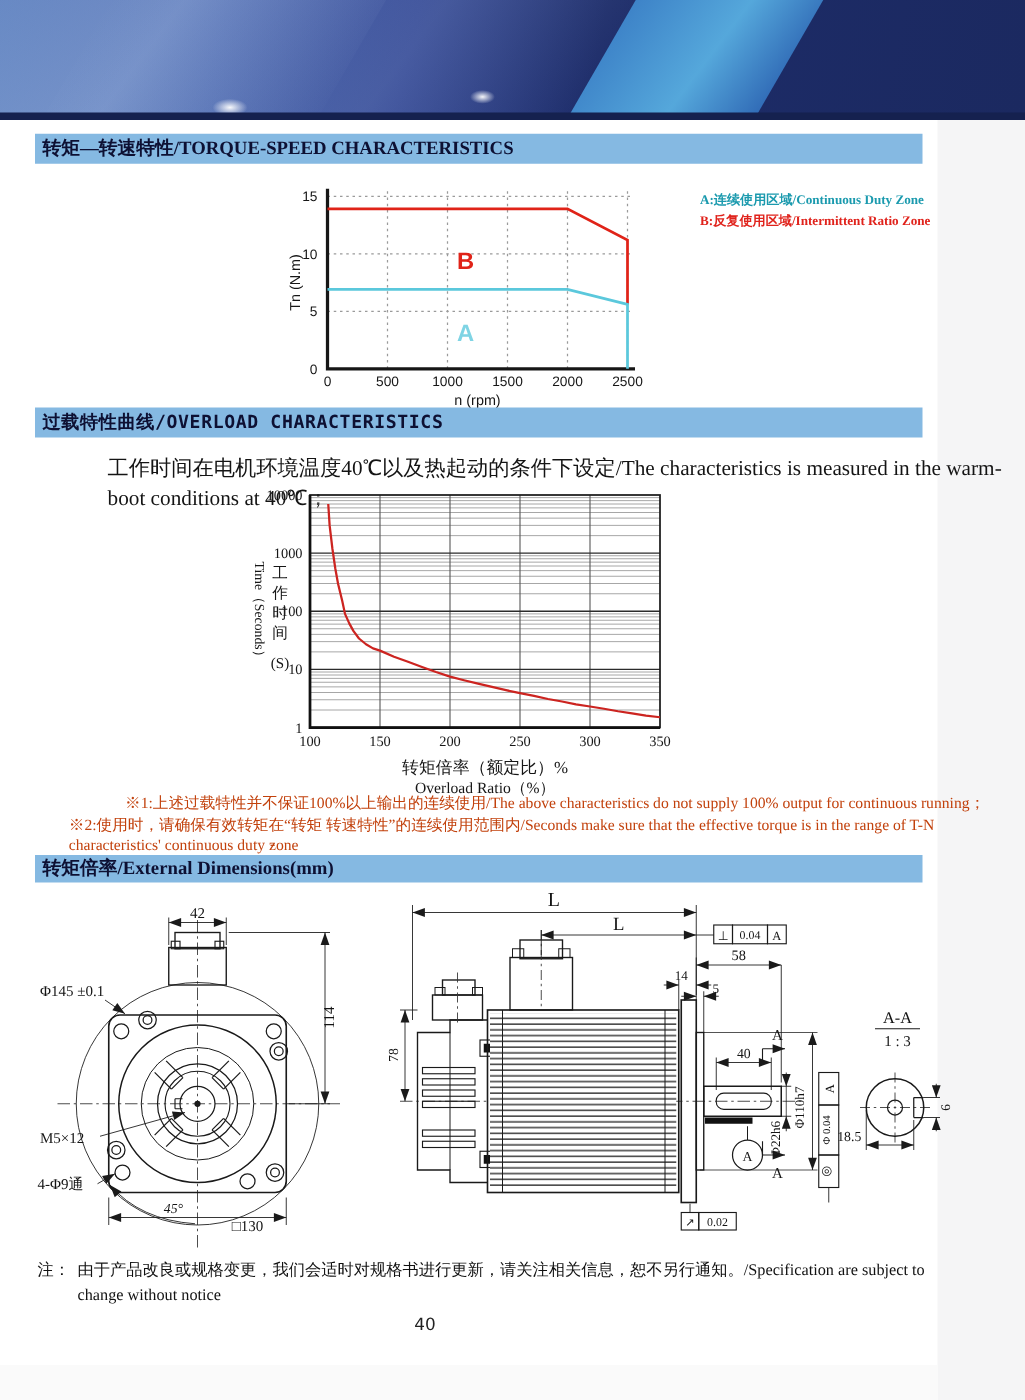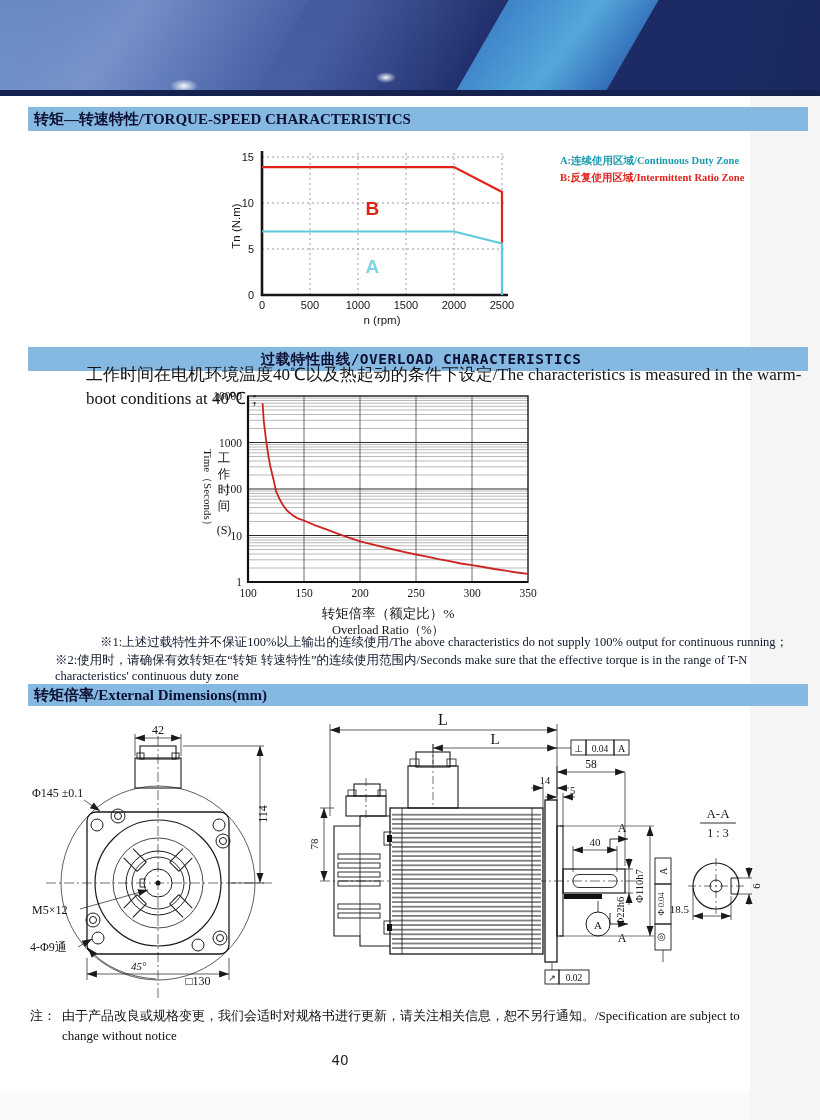--- a/index.html
+++ b/index.html
@@ -17,28 +17,28 @@
     transform:skewX(-30deg);opacity:.95;}
   .bn-dot{position:absolute;width:28px;height:14px;border-radius:50%;
     background:radial-gradient(closest-side,rgba(255,255,255,.95),rgba(255,255,255,0));}
   .bn-dot.d1{left:170px;top:79px;}
   .bn-dot.d2{left:376px;top:72px;width:20px;height:11px;}
   .bn-bottom{position:absolute;left:0;bottom:0;width:100%;height:6px;background:#15214f;}
   
   .right-strip{position:absolute;left:750px;top:96px;width:70px;height:1024px;background:#f5f5f6;}
   .bottom-strip{position:absolute;left:0;top:1092px;width:750px;height:28px;background:#fafafa;}
   
-  .titlebar{position:absolute;left:28px;width:780px;height:24px;background:#85b9e2;
+  .titlebar{position:absolute;left:28px;width:710px;height:24px;background:#85b9e2;
     color:#0d1033;font-weight:bold;font-size:15px;line-height:24px;padding-left:6px;box-sizing:border-box;}
   .titlebar.mono{font-family:"DejaVu Sans Mono",monospace;letter-spacing:.5px;font-size:14.5px;}
   
   .subtitle{position:absolute;left:86px;top:363px;font-size:17px;color:#141414;}
   .legend{position:absolute;left:560px;top:152px;font-size:10.5px;font-weight:bold;line-height:17px;}
   .legend .la{color:#1b9aae;} .legend .lb{color:#e0231c;}
-  .note{position:absolute;font-size:12.5px;color:#0f172a;}
+  .note{position:absolute;font-size:12.5px;color:#c2410c;}
   .footnote{position:absolute;left:30px;top:1006px;width:712px;font-size:13px;line-height:20px;display:flex;}
   .footnote .pfx{flex:0 0 32px;}
   .pageno{position:absolute;left:0;top:1052px;width:680px;text-align:center;
     font-family:"DejaVu Sans",sans-serif;font-size:13.5px;color:#222;}
   svg text{user-select:none;}
 </style>
 </head>
 <body>
 
 <div id="page">
@@ -87,21 +87,21 @@
       <text x="12" y="79" transform="rotate(-90 12 79)" font-family="&quot;Liberation Sans&quot;,sans-serif" font-size="11.5" fill="#161616" text-anchor="middle">Tn (N.m)</text>
       <text x="144.4" y="67.96000000000001" fill="#e02318" font-size="19" font-weight="bold" font-family="&quot;Liberation Sans&quot;,sans-serif" text-anchor="middle">B</text>
       <text x="144.4" y="125.92" fill="#7fd4e4" font-size="19" font-weight="bold" font-family="&quot;Liberation Sans&quot;,sans-serif" text-anchor="middle">A</text>
     </svg>
 
   <div class="legend">
     <div class="la">A:连续使用区域/Continuous Duty Zone</div>
     <div class="lb">B:反复使用区域/Intermittent Ratio Zone</div>
   </div>
 
-  <div class="titlebar mono" style="top:347px;text-align:center;">过载特性曲线/OVERLOAD CHARACTERISTICS</div>
+  <div class="titlebar mono" style="top:326px;">过载特性曲线/OVERLOAD CHARACTERISTICS</div>
   <div class="subtitle">工作时间在电机环境温度40℃以及热起动的条件下设定/The characteristics is measured in the warm-boot conditions at 40℃；</div>
 
   <svg id="overload-svg" width="370" height="260" style="position:absolute;left:180px;top:382px;">
       <g stroke="#8a8a8a" stroke-width="0.6">
         <line x1="68" y1="186.0" x2="348" y2="186.0"></line>
         <line x1="68" y1="177.8" x2="348" y2="177.8"></line>
         <line x1="68" y1="172.0" x2="348" y2="172.0"></line>
         <line x1="68" y1="167.5" x2="348" y2="167.5"></line>
         <line x1="68" y1="163.8" x2="348" y2="163.8"></line>
         <line x1="68" y1="160.7" x2="348" y2="160.7"></line>

